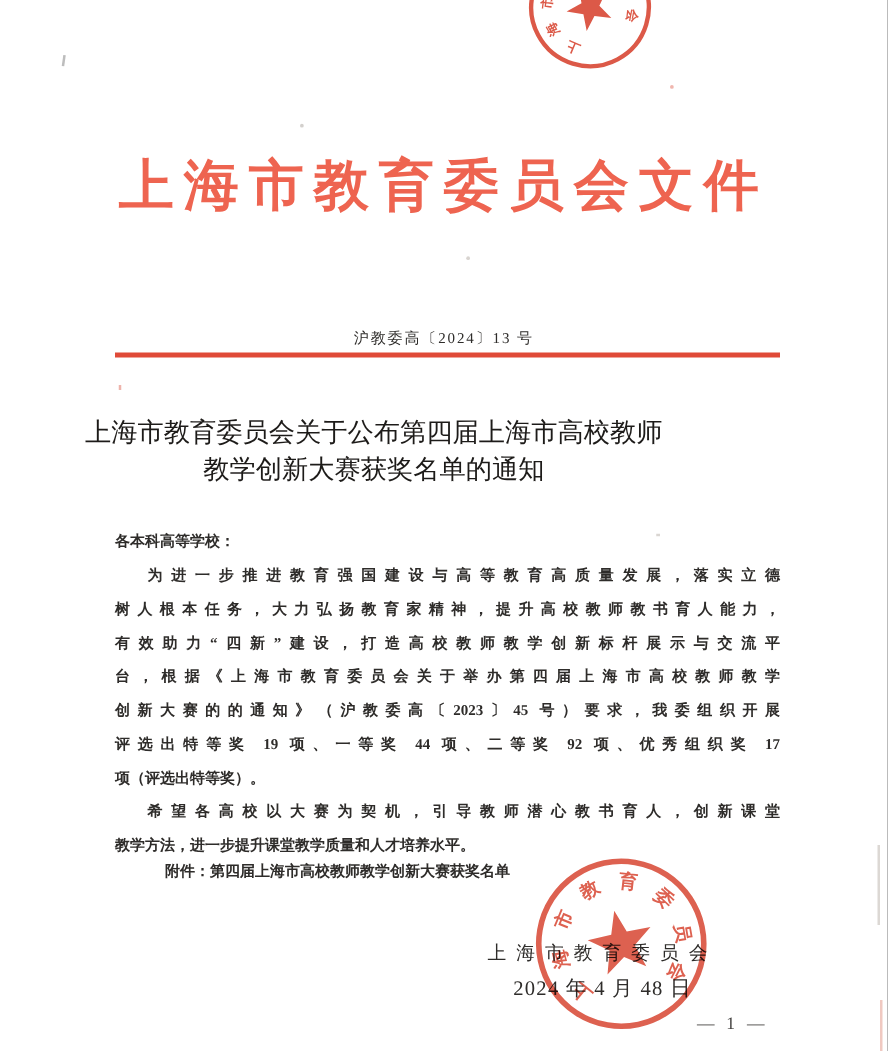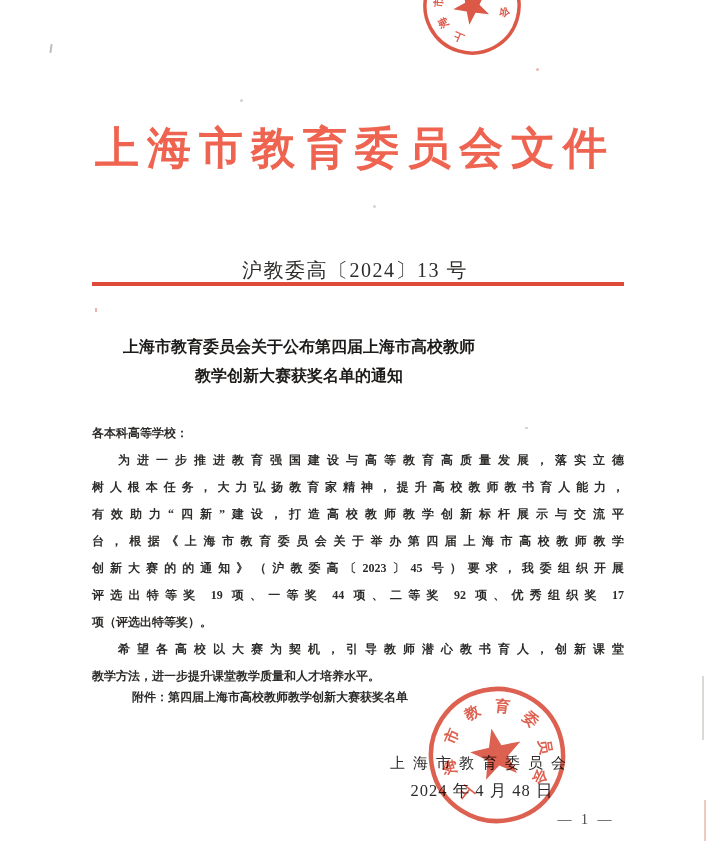--- a/index.html
+++ b/index.html
@@ -17,33 +17,33 @@
     position:absolute;top:124px;left:0;width:710px;
     text-align:center;
     font-size:44px;line-height:50px;font-weight:700;
     letter-spacing:8px;
     color:#ee6450;
     white-space:nowrap;
   }
   .doc-number{
     position:absolute;top:260px;left:0;width:710px;
     text-align:center;
-    font-size:20px;line-height:20px;
+    font-size:12px;line-height:20px;
     letter-spacing:1.5px;
     color:#2e2c2a;
   }
   .red-rule{
     position:absolute;top:282px;left:92px;width:532px;height:3.5px;
     background:#e04a38;
   }
   
   .main-title{
     position:absolute;top:332px;left:0;width:598px;
     text-align:center;
-    font-size:16px;line-height:29px;font-weight:700;
+    font-size:21px;line-height:29px;font-weight:400;
     color:#1d1b19;
   }
   
   .body-text{
     position:absolute;top:420px;left:92px;width:532px;
     font-size:12px;line-height:27px;
     color:#2e2c2a;
     font-weight:bold;
   }
   .body-text .line{width:532px;}

